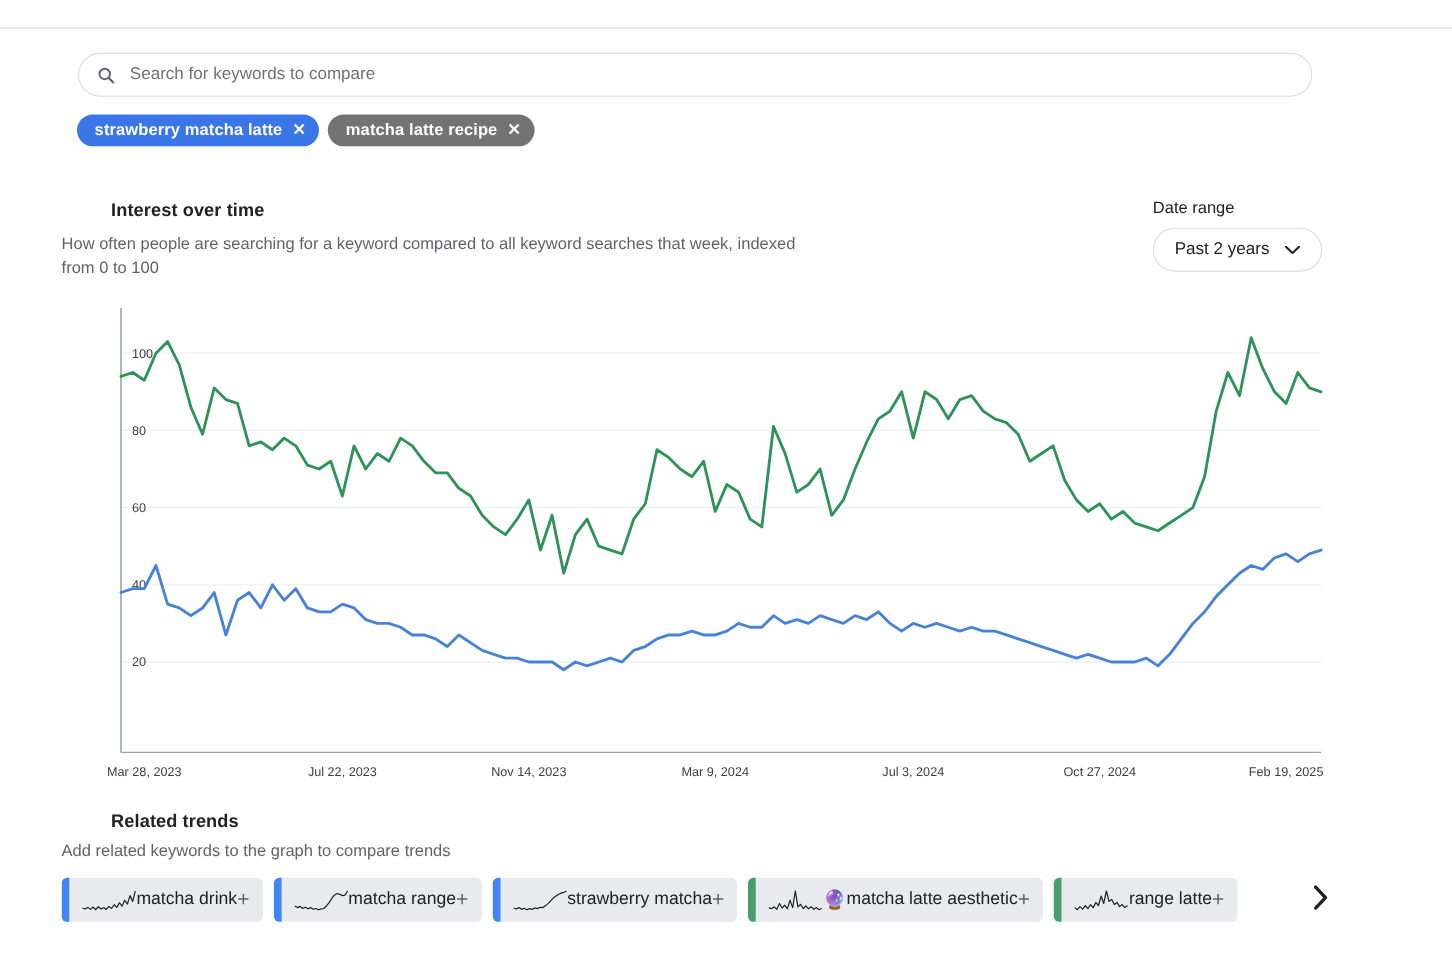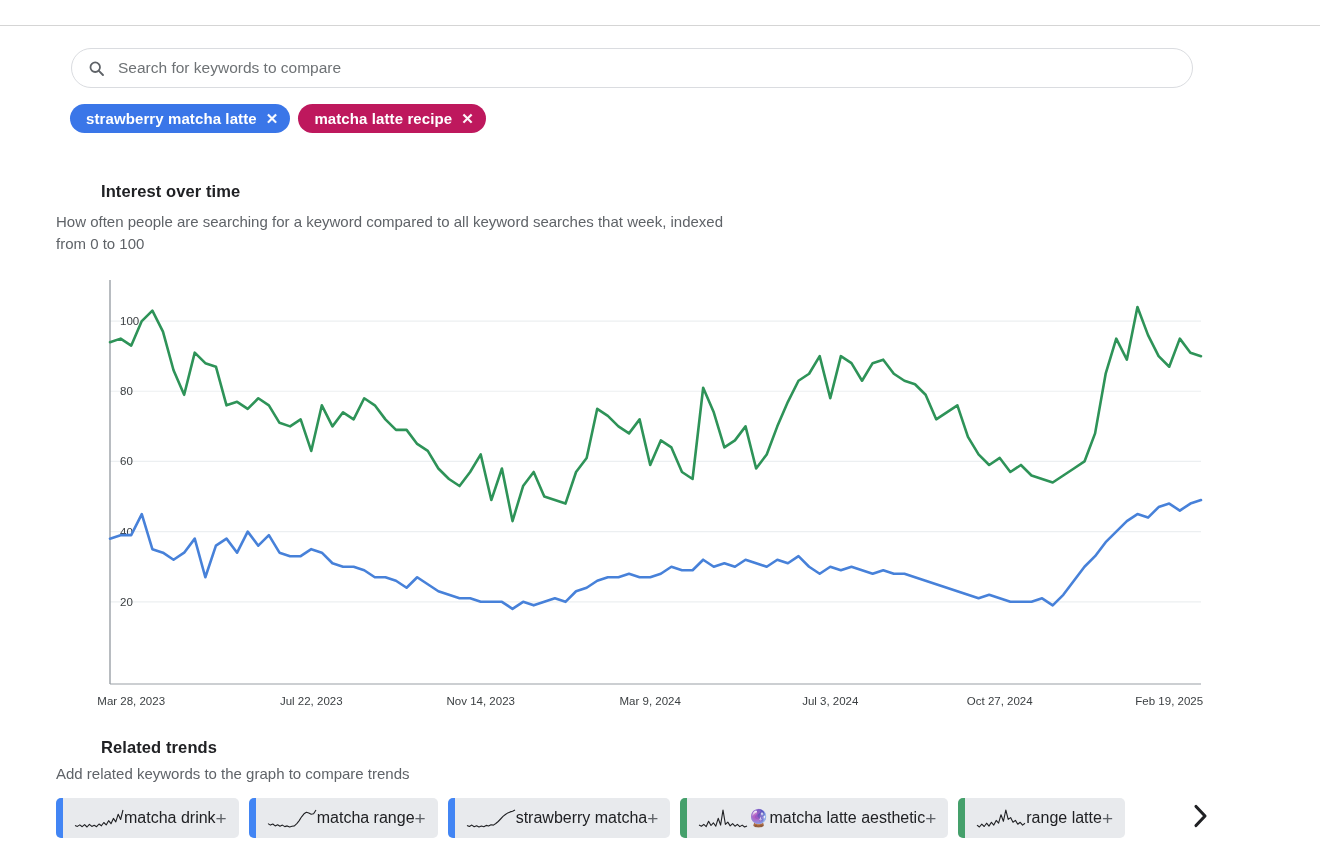--- a/index.html
+++ b/index.html
@@ -165,29 +165,40 @@
       </span>
       <input class="search-input" type="text" placeholder="Search for keywords to compare" style="">
     </div>
   </div>
 
   <div class="chips-row" id="kw-chips">
       <div class="kw-chip" style="background: rgb(58, 118, 232);">
         <span>strawberry matcha latte</span>
         <span class="kw-x">✕</span>
       </div>
-      <div class="kw-chip" style="background: #be185d;">
+      <div class="kw-chip" style="background: #737373;">
         <span>matcha latte recipe</span>
         <span class="kw-x">✕</span>
       </div>
     </div>
 
   <div class="sec-title" style="left:56px; top:182px;">Interest over time</div>
   <div class="sec-sub" style="left:56px; top:211px; width:700px;">How often people are searching for a keyword compared to all keyword searches that week, indexed from 0 to 100</div>
 
+  <div class="daterange">
+    <div class="daterange-label">Date range</div>
+    <div class="daterange-select">
+      <span>Past 2 years</span>
+      <span class="chev">
+        <svg width="14" height="9" viewBox="0 0 14 9" fill="none">
+          <path d="M1 1.4 L7 7 L13 1.4" stroke="#202124" stroke-width="1.9" stroke-linecap="round" stroke-linejoin="round"></path>
+        </svg>
+      </span>
+    </div>
+  </div>
 
   <div class="chart-area">
     <svg class="chart-svg" id="chart" width="1200" height="450" viewBox="0 0 1200 450">
         <line x1="54" x2="1145" y1="329.8181818181818" y2="329.8181818181818" stroke="#eceff1" stroke-width="1.2"></line>
         <text x="64" y="333.8181818181818" class="yt">20</text>
         <line x1="54" x2="1145" y1="259.6363636363636" y2="259.6363636363636" stroke="#eceff1" stroke-width="1.2"></line>
         <text x="64" y="263.6363636363636" class="yt">40</text>
         <line x1="54" x2="1145" y1="189.45454545454547" y2="189.45454545454547" stroke="#eceff1" stroke-width="1.2"></line>
         <text x="64" y="193.45454545454547" class="yt">60</text>
         <line x1="54" x2="1145" y1="119.27272727272725" y2="119.27272727272725" stroke="#eceff1" stroke-width="1.2"></line>

